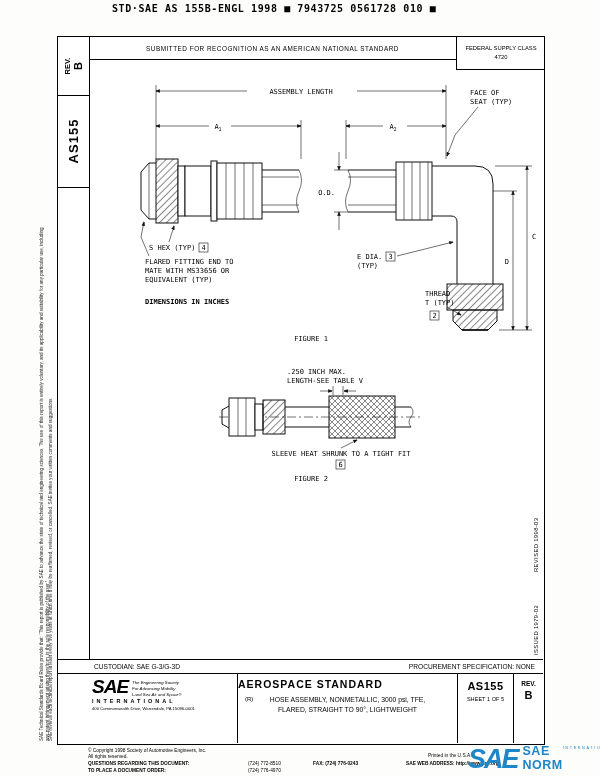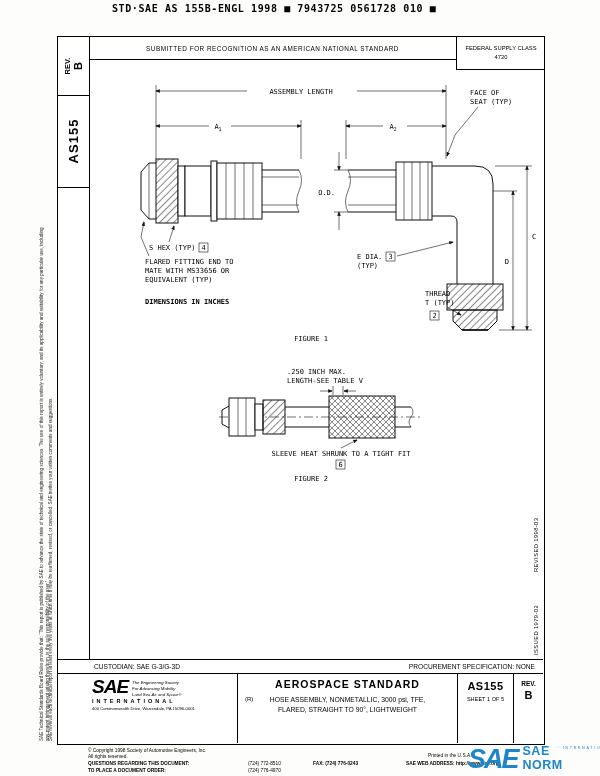--- a/index.html
+++ b/index.html
@@ -35,21 +35,21 @@
   svg .b{font-weight:bold;}
   svg line,svg path,svg polyline,svg rect{stroke:#111;}
   svg .thin{stroke-width:.6;}
   svg .med{stroke-width:1;}
   
   #foot-row1{left:0;top:622px;width:485px;height:14px;border-top:1.2px solid #000;display:flex;
     align-items:center;justify-content:space-between;padding:0 8px 0 36px;box-sizing:border-box;font-size:6.6px;}
   #foot-row2{left:0;top:636px;width:485px;height:70px;border-top:1.2px solid #000;display:flex;box-sizing:border-box;}
   .fcell{border-right:1.2px solid #000;box-sizing:border-box;position:relative;}
   #cell-logo{width:180px;padding:4px 2px 0 34px;}
-  #cell-title{width:220px;display:flex;flex-direction:column;align-items:center;}
+  #cell-title{width:220px;display:flex;flex-direction:column;align-items:flex-start;}
   #cell-number{width:56px;display:flex;flex-direction:column;align-items:center;padding-top:6px;}
   #cell-revb{width:29px;border-right:none;display:flex;flex-direction:column;align-items:center;padding-top:6px;}
   .sae-row{display:flex;align-items:flex-start;gap:4px;}
   .sae-big{font-style:italic;font-weight:bold;font-size:19px;line-height:.9;letter-spacing:-1px;}
   .taglines{font-size:4.3px;font-style:italic;line-height:1.35;padding-top:2px;}
   .intl{font-size:5.5px;font-weight:bold;letter-spacing:3px;margin-top:1px;}
   .addr{font-size:4.2px;margin-top:2px;}
   .std-type{font-weight:bold;font-size:10.5px;letter-spacing:1px;margin-top:4px;}
   .title-wrap{position:relative;width:100%;margin-top:5px;}
   .rmark{position:absolute;left:7px;top:1px;font-size:6px;}

